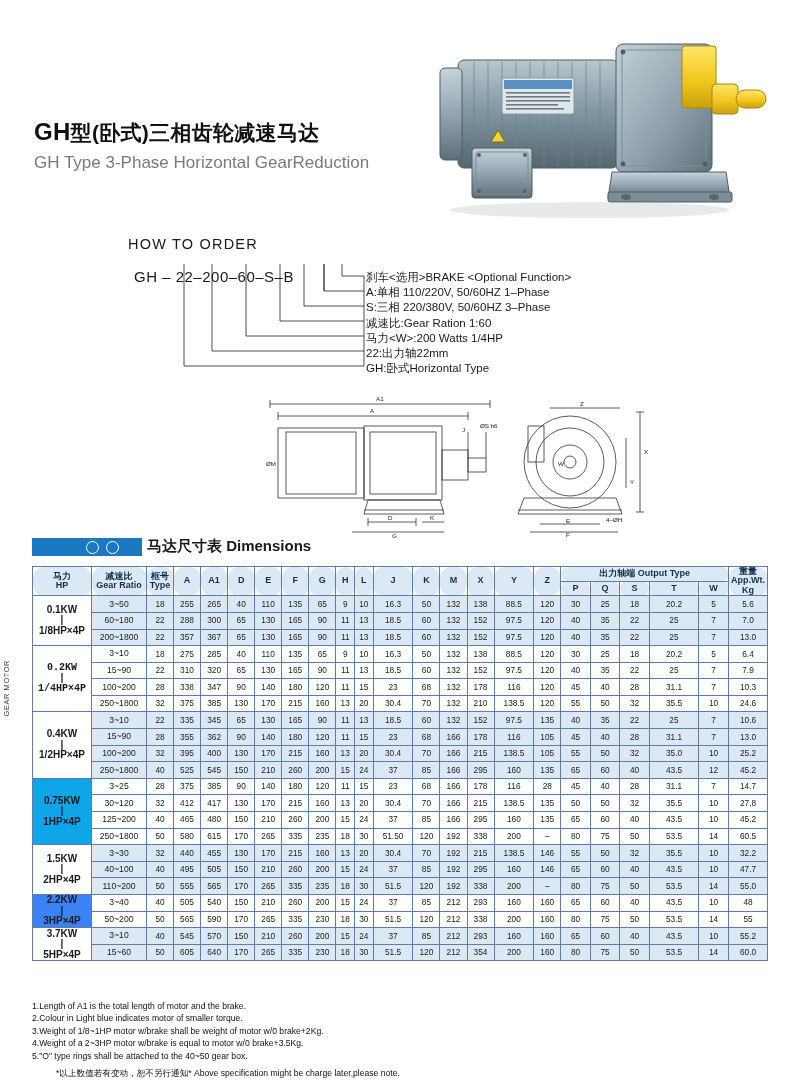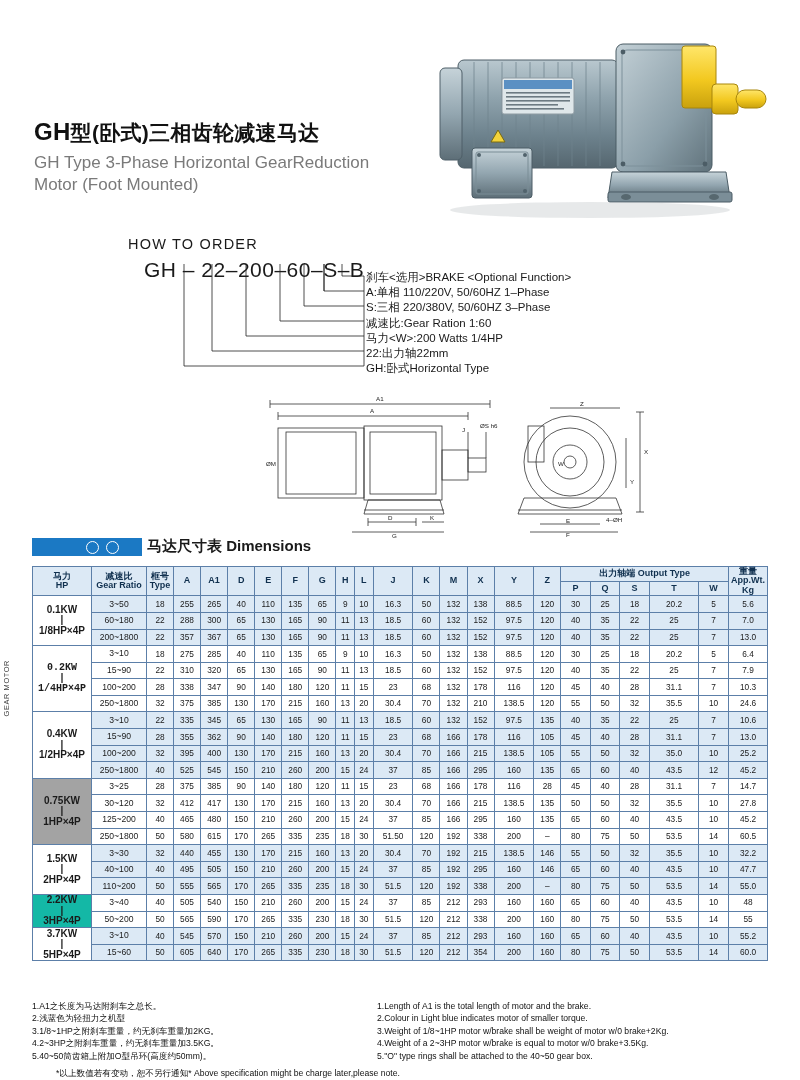--- a/index.html
+++ b/index.html
@@ -18,40 +18,40 @@
   .title-cn{font-size:21px;font-weight:bold;letter-spacing:.3px;color:#111;}
   .title-cn .gh{font-size:24px;font-weight:bold;}
   .title-en{font-size:17px;color:#7a7a7a;line-height:1.28;margin-top:5px;font-family:"Liberation Sans",sans-serif;}
 
   
   .photo{position:absolute;left:430px;top:22px;width:345px;height:208px;}
   .photo svg{display:block;}
 
   
   .order{position:absolute;left:128px;top:236px;width:560px;font-size:12.5px;}
-  .order-title{font-size:14.5px;letter-spacing:1.2px;margin-bottom:6px;}
-  .order-code{font-size:21px;letter-spacing:.5px;margin-left:16px;}
+  .order-title{font-size:14.5px;letter-spacing:1.2px;margin-bottom:16px;}
+  .order-code{font-size:15px;letter-spacing:.5px;margin-left:6px;}
   .order-lines{position:absolute;left:0;top:0;width:560px;height:140px;}
   .order-legend{position:absolute;left:238px;top:34px;font-size:11.5px;line-height:15.2px;}
   .order-legend div{white-space:nowrap;}
 
   
   .draw{position:absolute;left:240px;top:392px;width:470px;height:146px;}
 
   
   .dimbar{position:absolute;left:32px;top:536px;width:736px;height:24px;}
   .dimbar .bluebar{position:absolute;left:0;top:2px;width:110px;height:18px;background:#1b79c4;}
   .dimbar .circles{position:absolute;left:54px;top:4px;}
   .dimbar .circ{display:inline-block;width:11px;height:11px;border:1.6px solid #ffffff;border-radius:50%;margin-right:3px;}
   .dimbar .lbl{position:absolute;left:115px;top:1px;font-size:15px;font-weight:bold;}
 
   
   table.spec{position:absolute;left:32px;top:566px;border-collapse:collapse;width:736px;font-size:8.3px;}
   table.spec th,table.spec td{border:0.7px solid #5c7fa8;text-align:center;padding:0;line-height:1.05;}
-  table.spec thead th{background:#dce9f5;font-weight:bold;font-size:9px;color:#10304f;}
+  table.spec thead th{background:#dce9f5;font-weight:bold;font-size:9px;color:#10304f;border-radius:11px;}
   table.spec tbody td{height:15.6px;background:#ffffff;}
   table.spec tbody tr.lb td{background:#dce9f5;}
   td.grp{font-size:10px;line-height:1.25;font-weight:bold;white-space:pre-line;}
   .spec .ratio{font-size:8.6px;}
 
   
   .sidelabel{position:absolute;left:2px;top:660px;width:14px;font-size:7.4px;letter-spacing:.6px;color:#444;
     writing-mode:vertical-rl;transform:rotate(180deg);}
 
   
@@ -149,21 +149,20 @@
       <ellipse cx="160" cy="188" rx="140" ry="8" fill="#c9ced1" opacity=".45"></ellipse>
     </svg>
   </div>
 
   <div class="title-block">
     <div class="title-cn">
       <span class="gh">GH</span><span>型(卧式)三相齿轮减速马达</span>
     </div>
     <div class="title-en">
       <div>GH Type 3-Phase Horizontal GearReduction</div>
-      <div>Motor (Foot Mounted)</div>
     </div>
   </div>
 
   <div class="order">
     <div class="order-title">HOW  TO  ORDER</div>
     <div class="order-code">GH – 22–200–60–S–B</div>
     <svg class="order-lines" width="560" height="130">
       <g stroke="#222" stroke-width="0.8" fill="none">
         <path d="M214 28 L214 40 L236 40"></path>
         <path d="M196 28 L196 55 L236 55"></path>
@@ -568,21 +567,21 @@
           <td>160</td>
           <td>135</td>
           <td>65</td>
           <td>60</td>
           <td>40</td>
           <td>43.5</td>
           <td>12</td>
           <td>45.2</td>
         </tr>
         <tr>
-          <td class="grp" rowspan="4" style="background: #a3a3a3; margin-top: 8px;">0.75KW
+          <td class="grp" rowspan="4" style="background: #0ea5e9; margin-top: 8px;">0.75KW
 |
 1HP×4P</td>
           <td class="ratio">3~25</td>
           <td>28</td>
           <td>375</td>
           <td>385</td>
           <td>90</td>
           <td>140</td>
           <td>180</td>
           <td>120</td>
@@ -742,21 +741,21 @@
           <td>200</td>
           <td>–</td>
           <td>80</td>
           <td>75</td>
           <td>50</td>
           <td>53.5</td>
           <td>14</td>
           <td>55.0</td>
         </tr>
         <tr>
-          <td class="grp" rowspan="2" style="background: #14b8a6; margin-top: 10px;">2.2KW
+          <td class="grp" rowspan="2" style="background: #3b82f6; margin-top: 10px;">2.2KW
 |
 3HP×4P</td>
           <td class="ratio">3~40</td>
           <td>40</td>
           <td>505</td>
           <td>540</td>
           <td>150</td>
           <td>210</td>
           <td>260</td>
           <td>200</td>
@@ -847,27 +846,21 @@
           <td>75</td>
           <td>50</td>
           <td>53.5</td>
           <td>14</td>
           <td>60.0</td>
         </tr>
       </tbody>
   </table>
 
   <div class="notes">
-    <div class="col cn">
-      <div>1.A1之长度为马达附刹车之总长。</div>
-      <div>2.浅蓝色为轻扭力之机型</div>
-      <div>3.1/8~1HP之附刹车重量，约无刹车重量加2KG。</div>
-      <div>4.2~3HP之附刹车重量，约无刹车重量加3.5KG。</div>
-      <div>5.40~50筒齿箱上附加O型吊环(高度约50mm)。</div>
-    </div><div class="col en">
+    <div class="col en">
       <div>1.Length of A1 is the total length of motor and the brake.</div>
       <div>2.Colour in Light blue indicates motor of smaller torque.</div>
       <div>3.Weight of 1/8~1HP motor w/brake shall be weight of motor w/0 brake+2Kg.</div>
       <div>4.Weight of a 2~3HP motor w/brake is equal to motor w/0 brake+3.5Kg.</div>
       <div>5."O" type rings shall be attached to the 40~50 gear box.</div>
     </div>
     <div class="foot">*以上数值若有变动，恕不另行通知* Above specification might be charge later,please note.</div>
   </div>
 
 </div>

